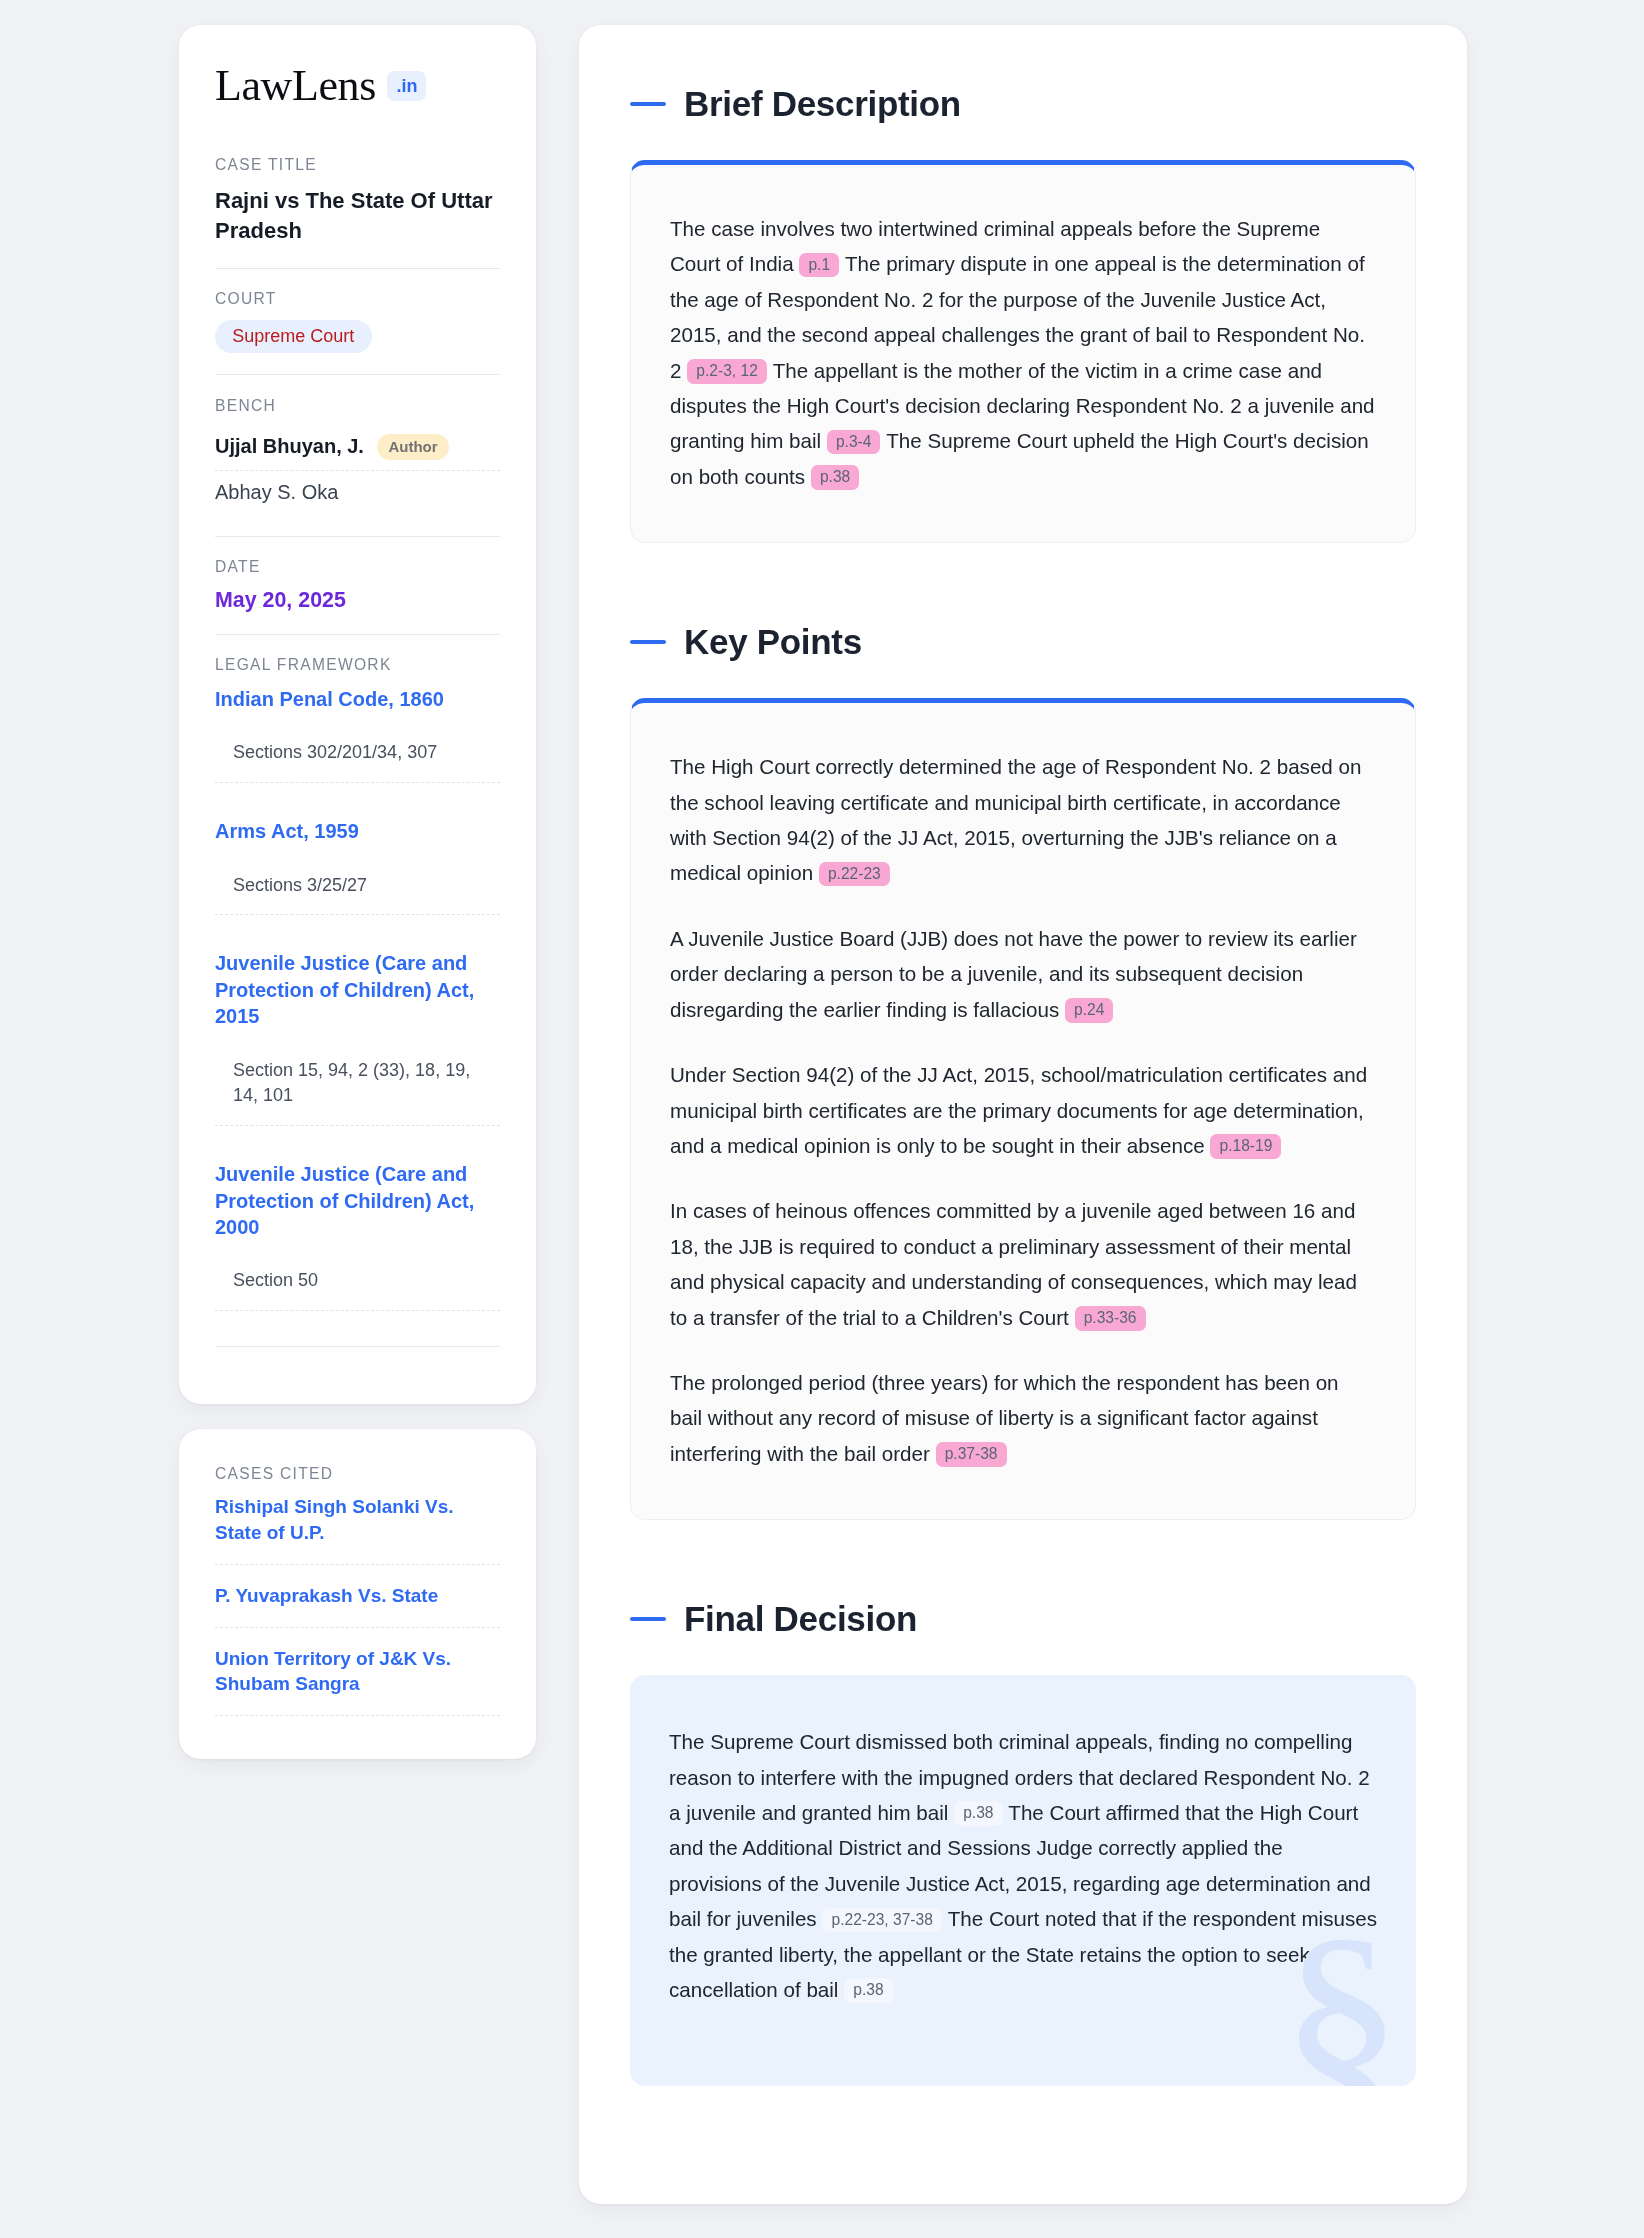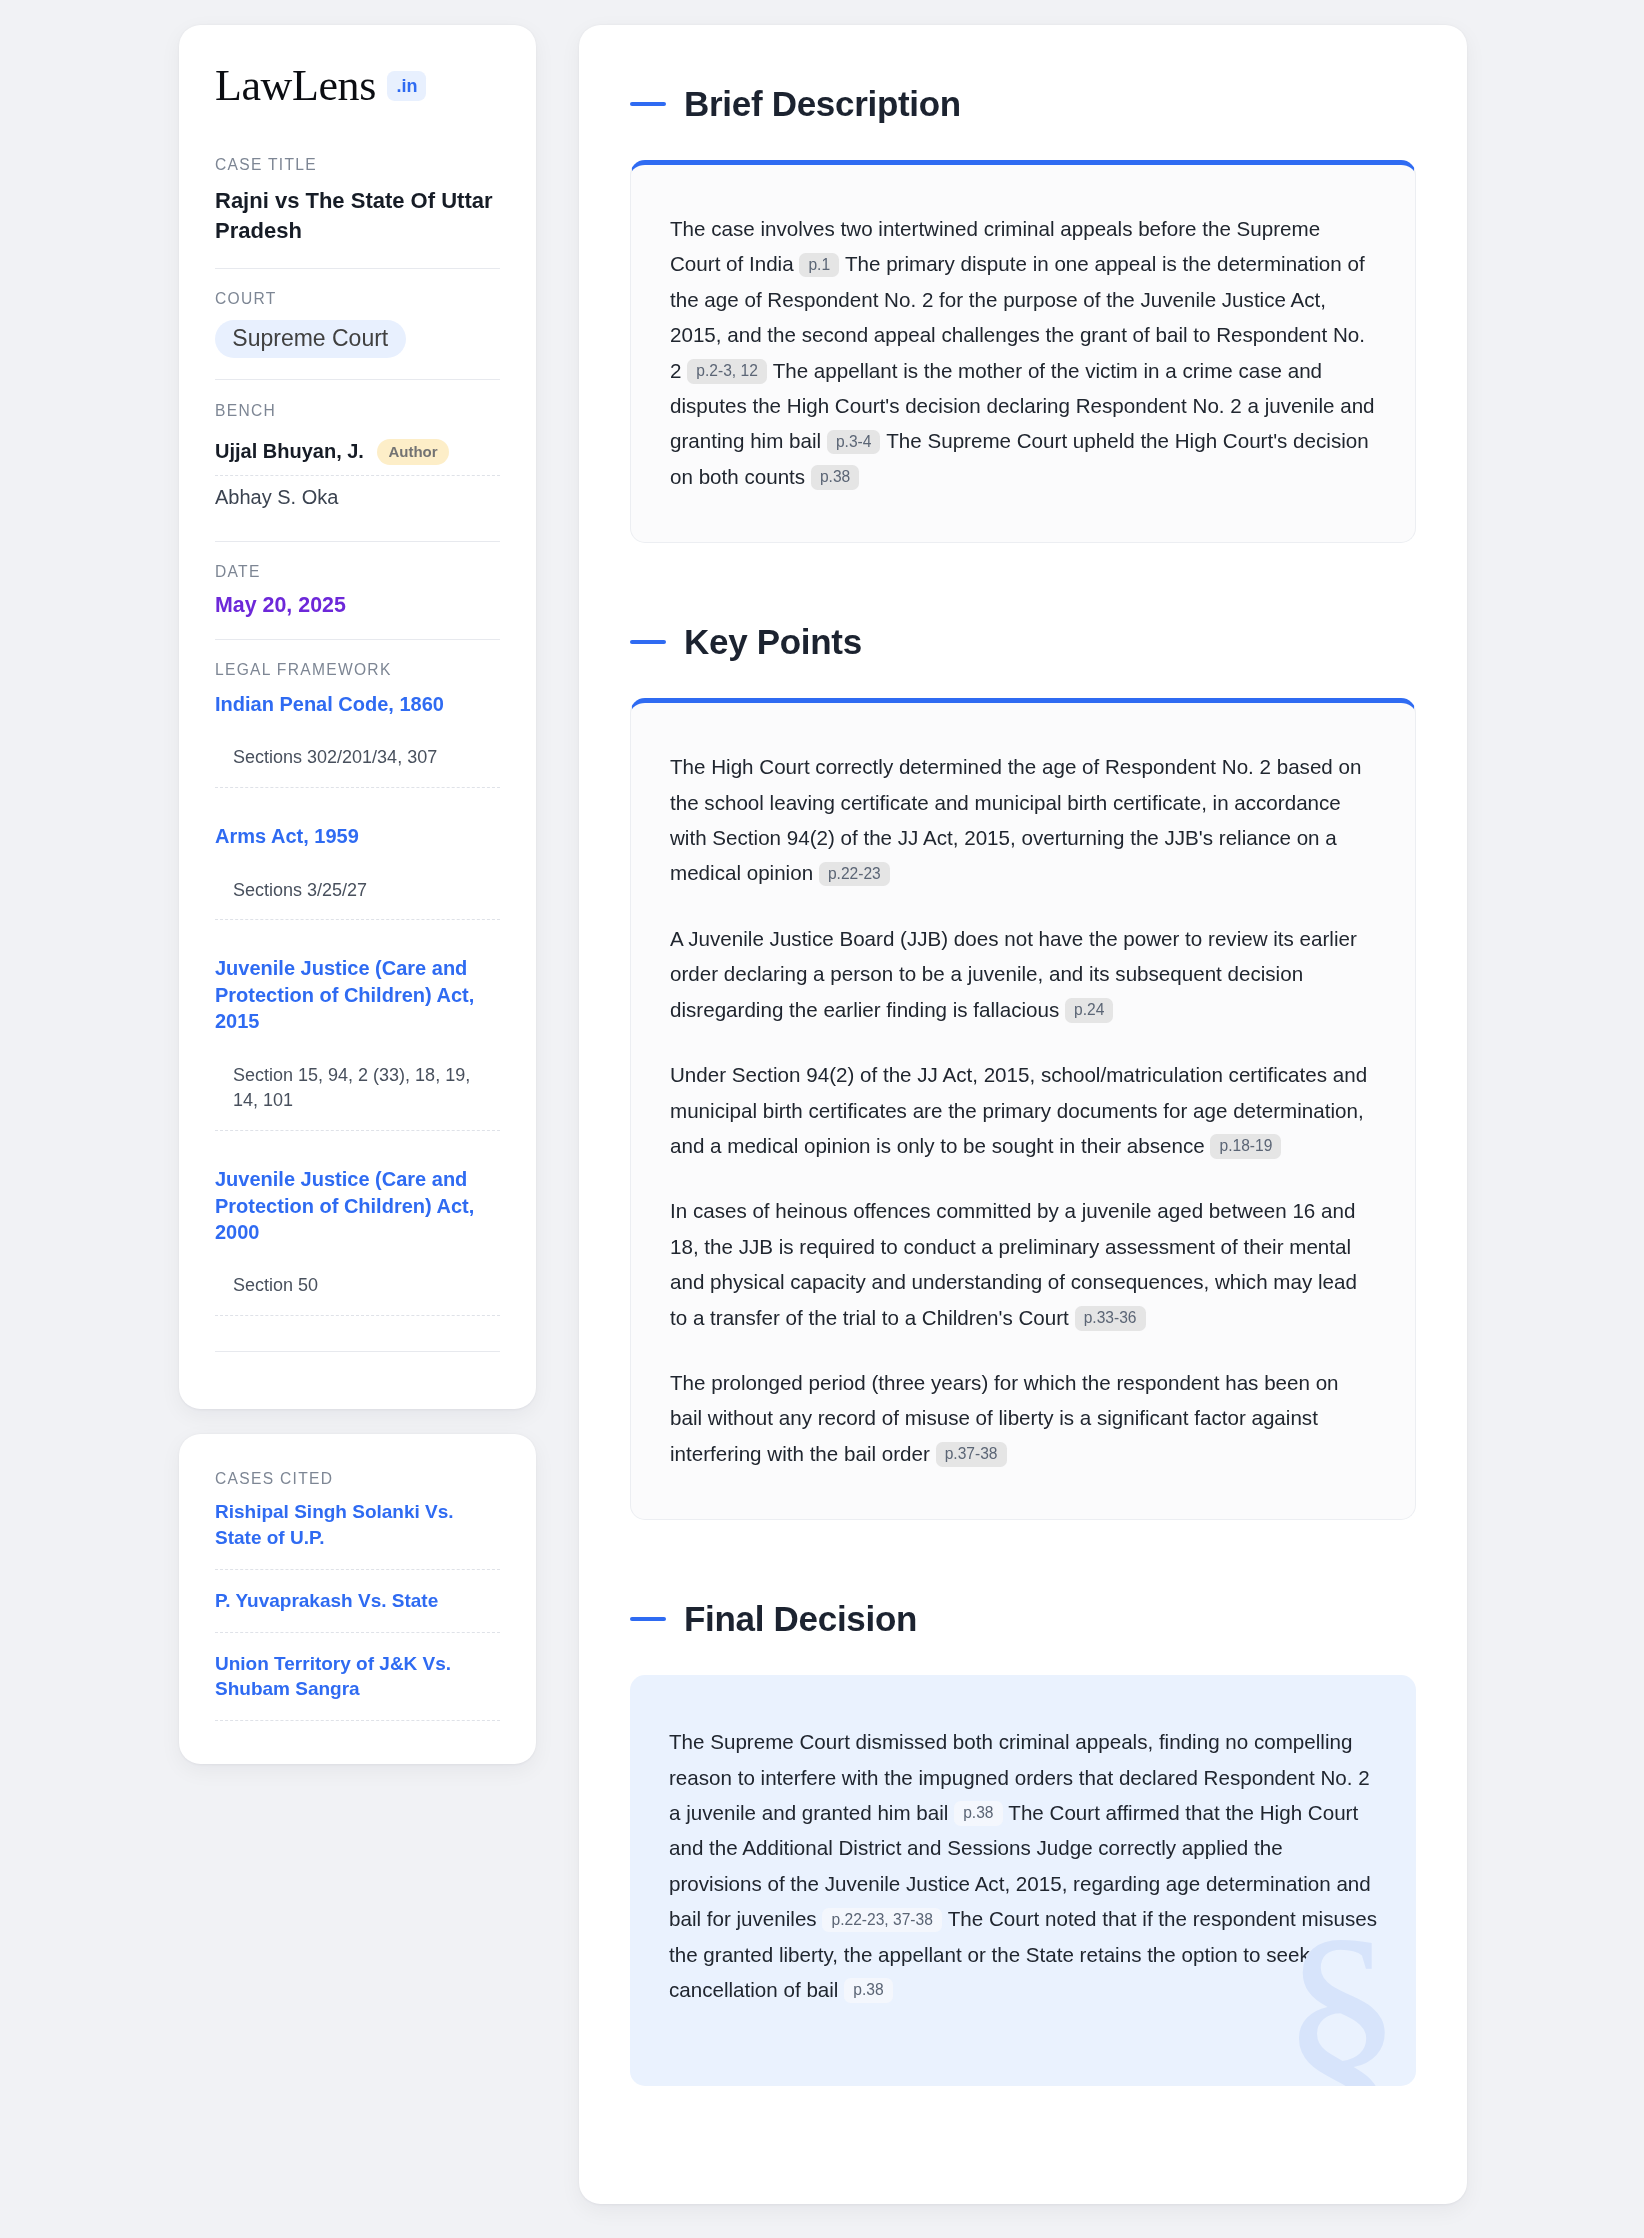--- a/index.html
+++ b/index.html
@@ -79,22 +79,22 @@
   .case-title {
     font-size: 22px;
     font-weight: 700;
     line-height: 1.38;
     color: #161c26;
   }
 
   .chip-court {
     display: inline-block;
     background: #e8f0fe;
-    color: #404040;
-    font-size: 23px;
+    color: #b91c1c;
+    font-size: 18px;
     font-weight: 500;
     border-radius: 821px;
     padding: 7.4px 17.3px 8.2px 17.3px;
     line-height: 1;
   }
 
   .judge-row {
     display: flex;
     align-items: center;
     gap: 13px;
@@ -206,21 +206,21 @@
 
   .para {
     font-size: 20.6px;
     line-height: 1.72;
     color: #20262f;
   }
   .para + .para { margin-top: 30px; }
 
   .cite {
     display: inline-block;
-    background: #e5e5e5;
+    background: #f9a8d4;
     color: #5b6personally;
     color: #5b6575;
     font-size: 15.6px;
     border-radius: 6.6px;
     padding: 4.1px 9px 5px 9px;
     line-height: 1;
     margin: 0 5.8px;
     vertical-align: 1.6px;
     white-space: nowrap;
   }

